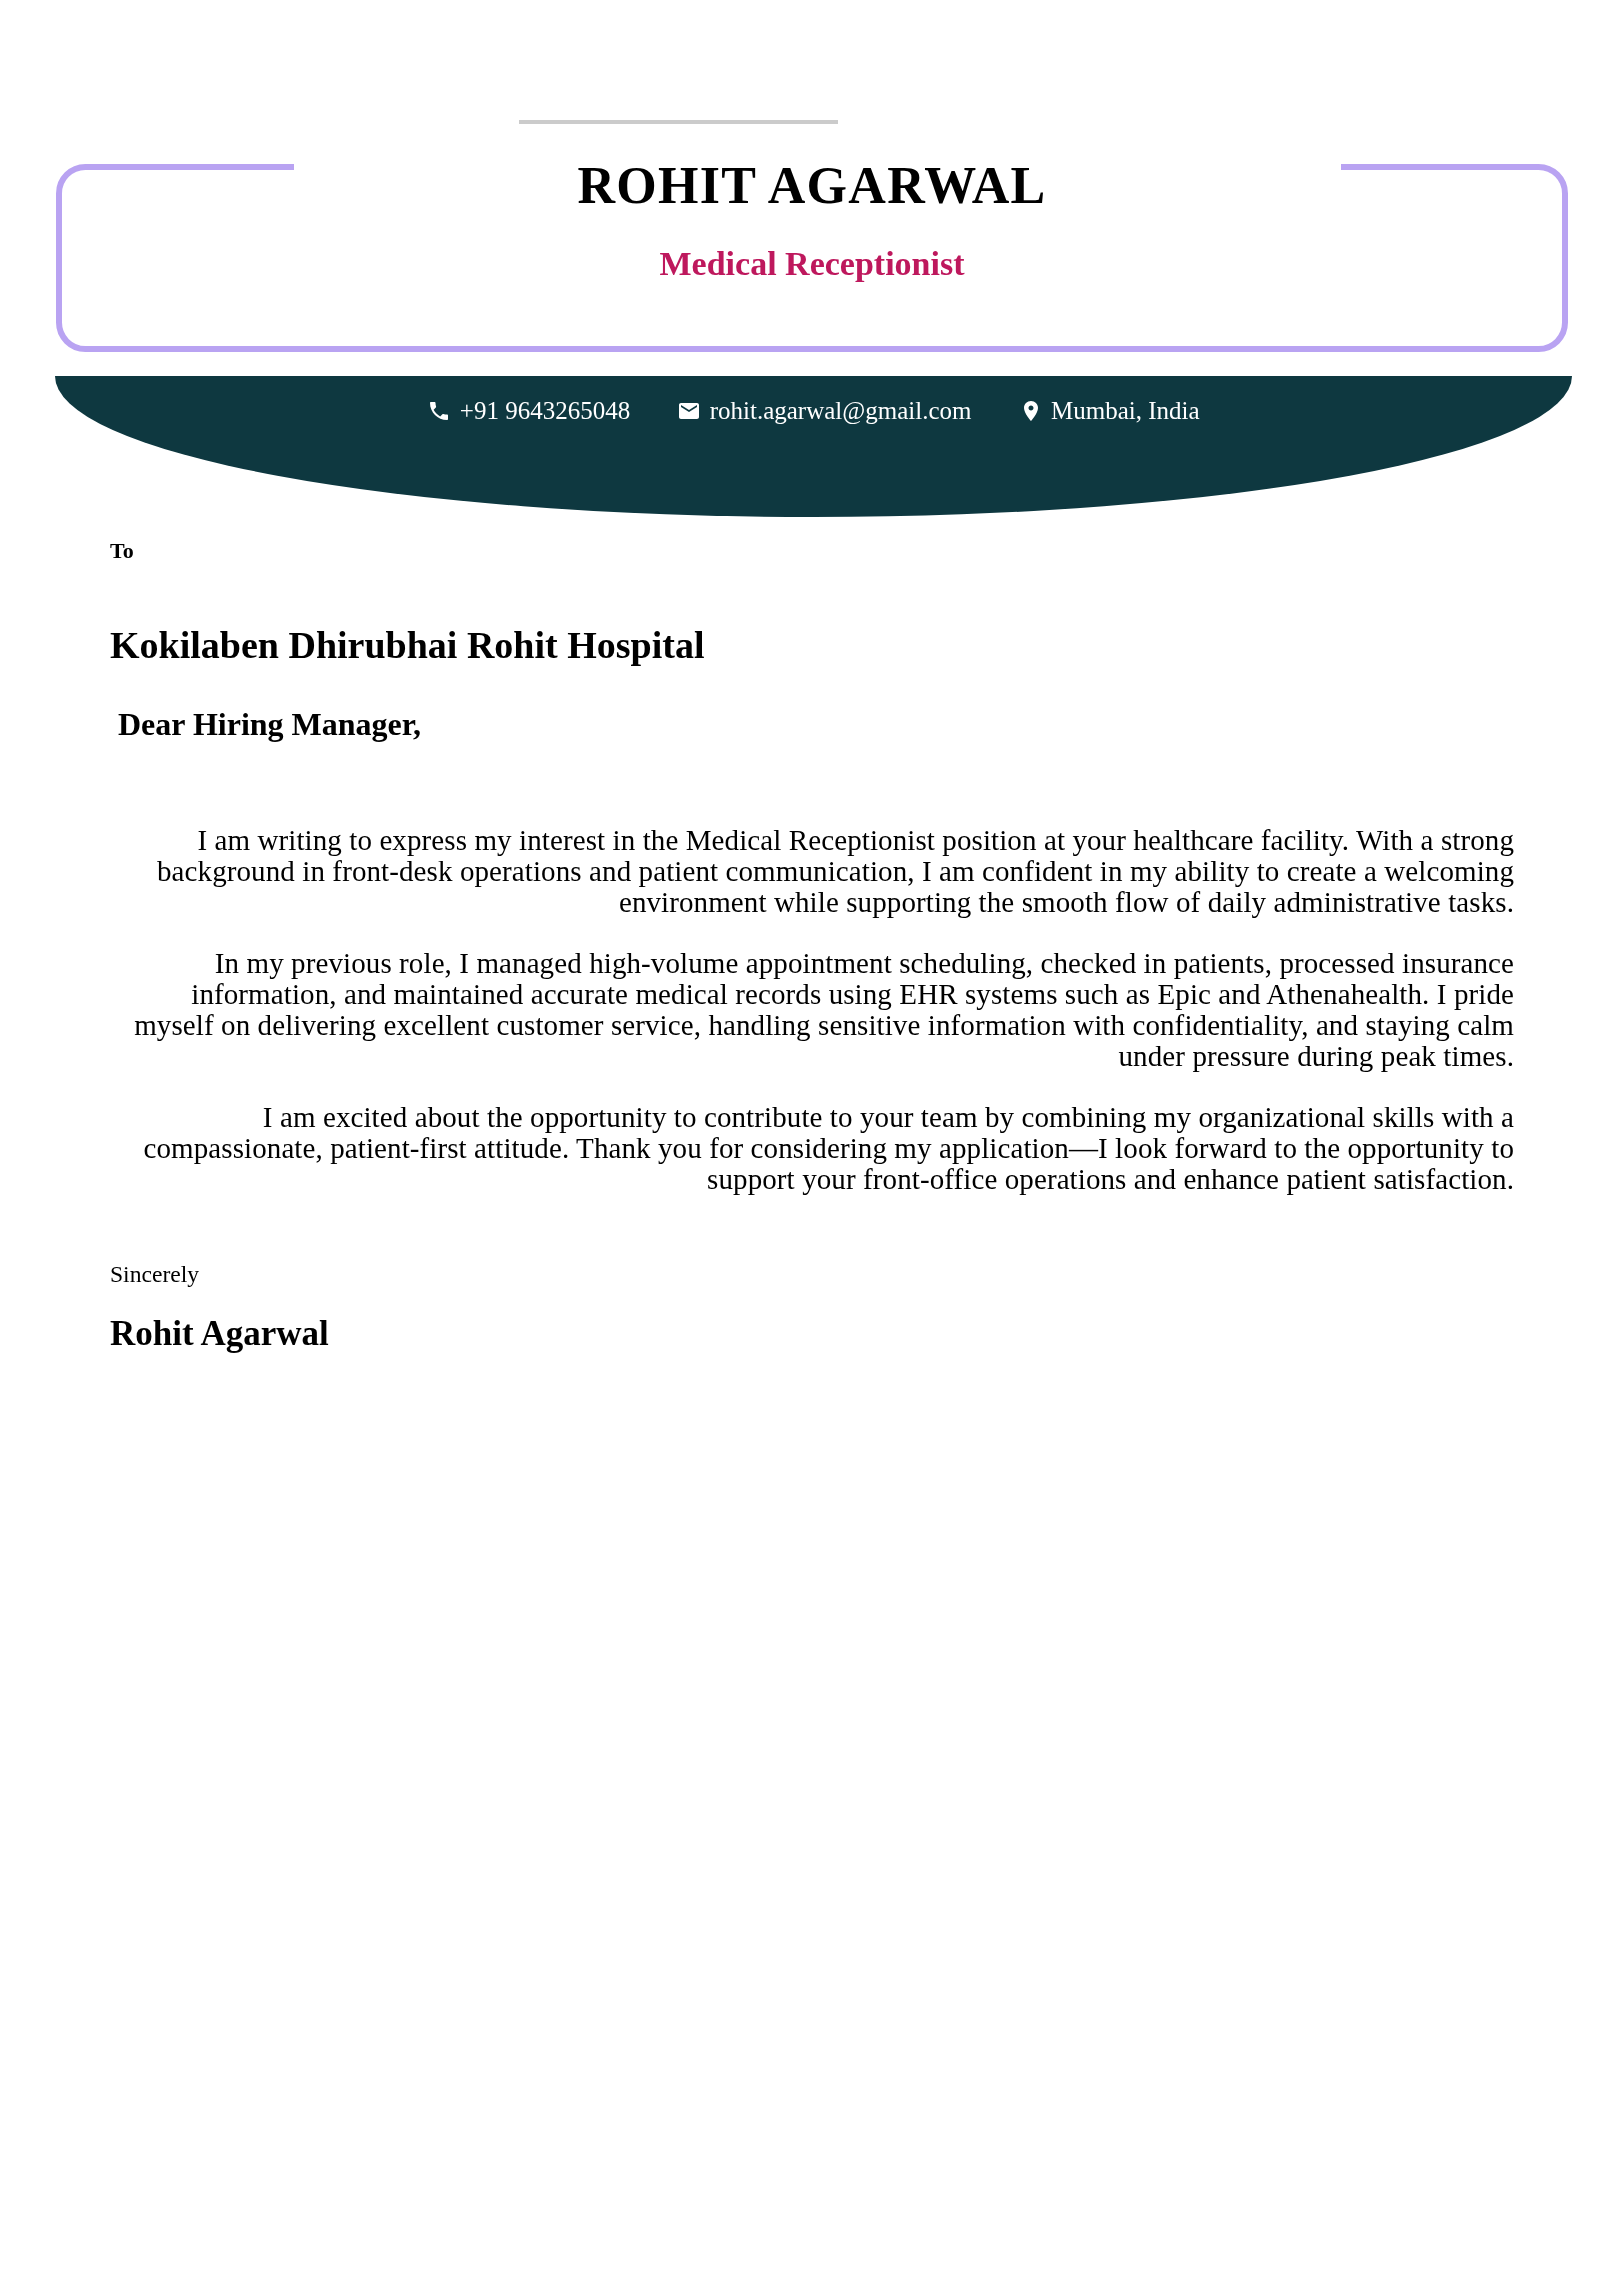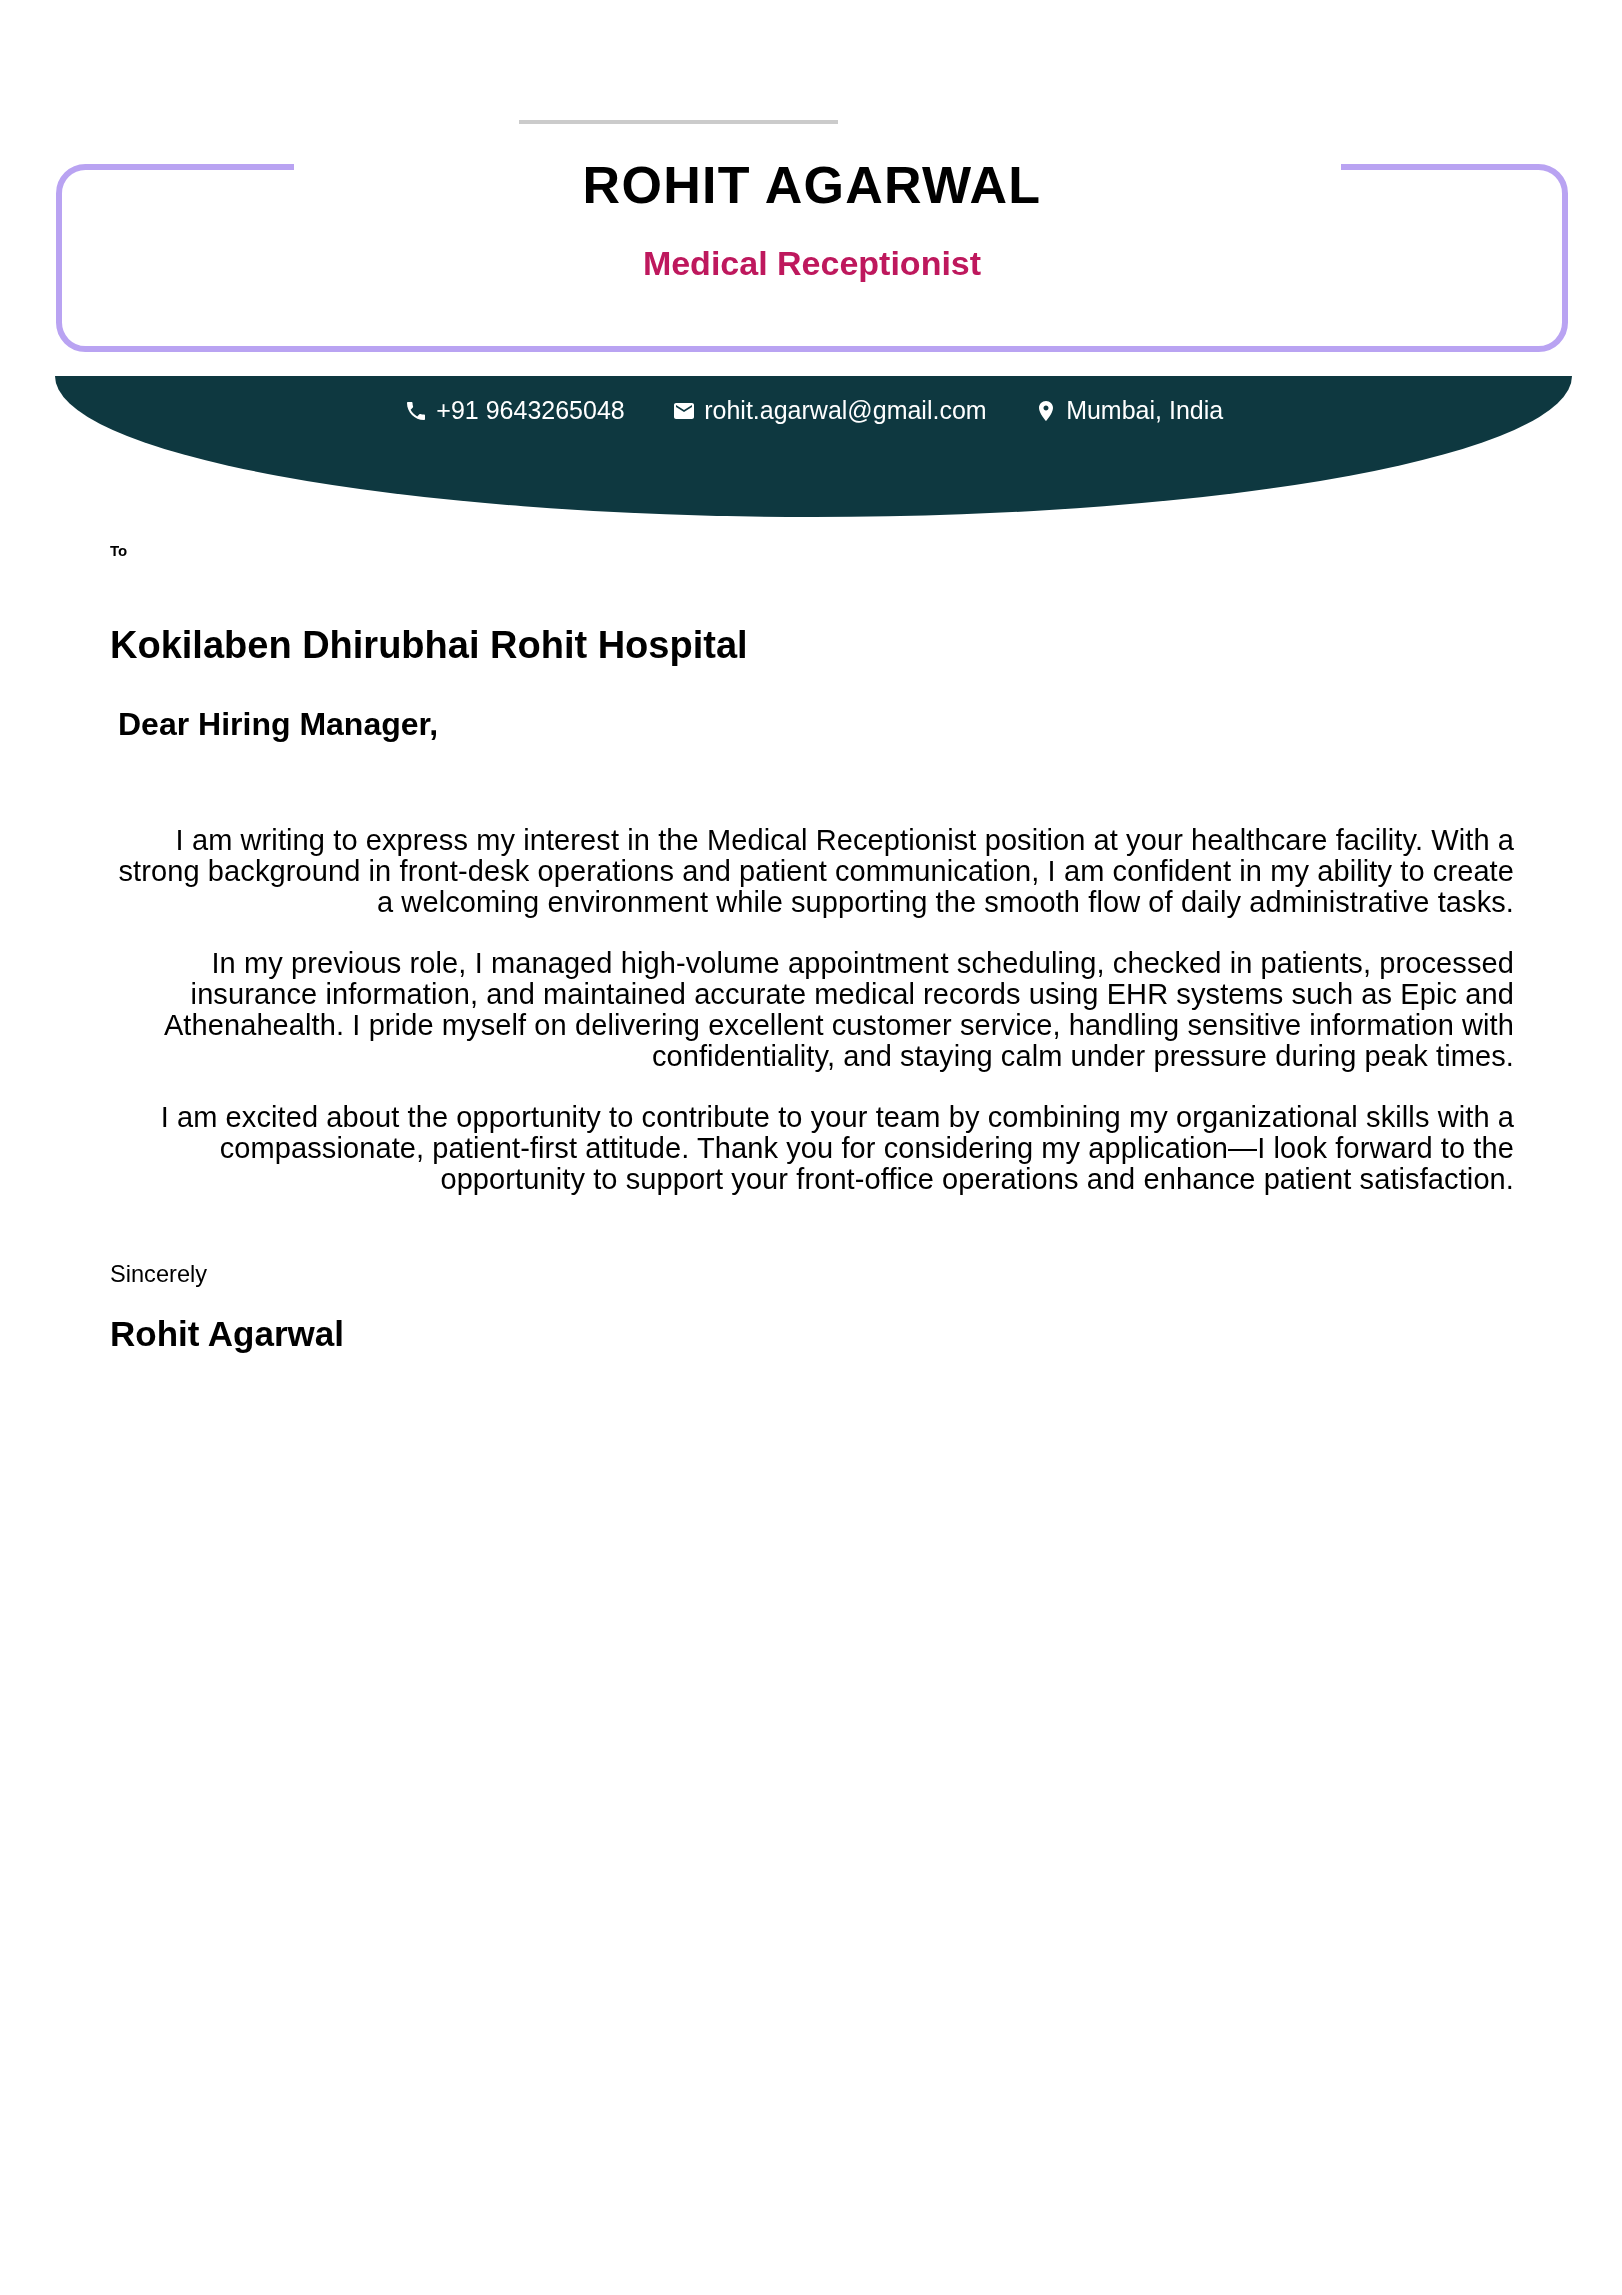--- a/index.html
+++ b/index.html
@@ -2,21 +2,21 @@
 <html style="--accent-purple: #b9a3f2; --band-teal: #0e3840; --divider-gray: #cbcbcb; --text-color: #000000;font-size:10.5px"><head>
 <meta charset="utf-8">
 <style>
   html, body { margin: 0; padding: 0; background: #ffffff; }
 
   .page {
     position: relative;
     width: 1622px;
     height: 2295px;
     background: #ffffff;
-    font-family: Liberation Sans, sans-serif;
+    font-family: Liberation Serif, serif;
     color: #000000;
     overflow: hidden;
   }
 
   
   .top-line {
     position: absolute;
     left: 519px;
     top: 120px;
     width: 319px;
@@ -95,21 +95,21 @@
 
   
   .letter {
     position: absolute;
     left: 110px;
     top: 538px;
     width: 1404px;
   }
   .to-label {
     font-weight: bold;
-    font-size: 15px;
+    font-size: 22px;
     line-height: 26px;
     margin: 0 0 60px 0;
   }
   .recipient {
     font-weight: bold;
     font-size: 38px;
     line-height: 42px;
     margin: 0 0 44px 0;
   }
   .salutation {

